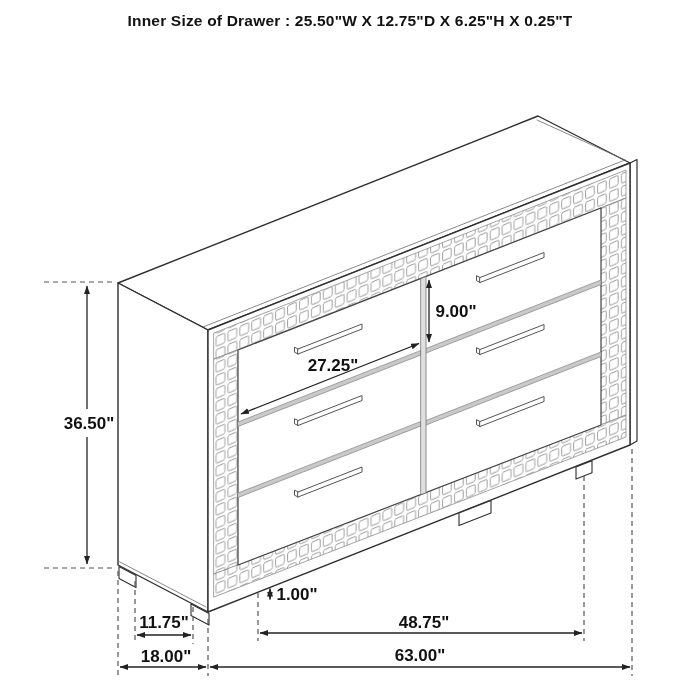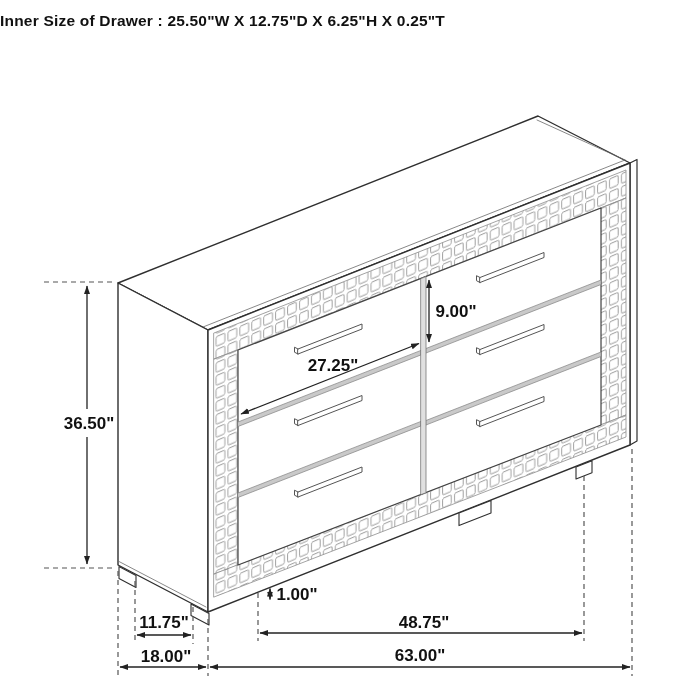--- a/index.html
+++ b/index.html
@@ -1,21 +1,21 @@
 <!DOCTYPE html>
 <html><head>
 <meta charset="utf-8">
 <style>
   html,body{margin:0;padding:0;background:#fff;}
   .page{
     position:relative;width:700px;height:700px;background:#fff;overflow:hidden;
     font-family:"Liberation Sans", sans-serif;
   }
   .title{
-    position:absolute;top:12px;left:0;width:100%;text-align:left;
+    position:absolute;top:12px;left:0;width:100%;text-align:center;
     font-size:15.5px;font-weight:bold;color:#111;letter-spacing:.2px;
   }
   svg text{
     font-family:"Liberation Sans", sans-serif;
     font-weight:bold;font-size:17px;fill:#111;
   }
 </style>
 </head>
 <body>
 

